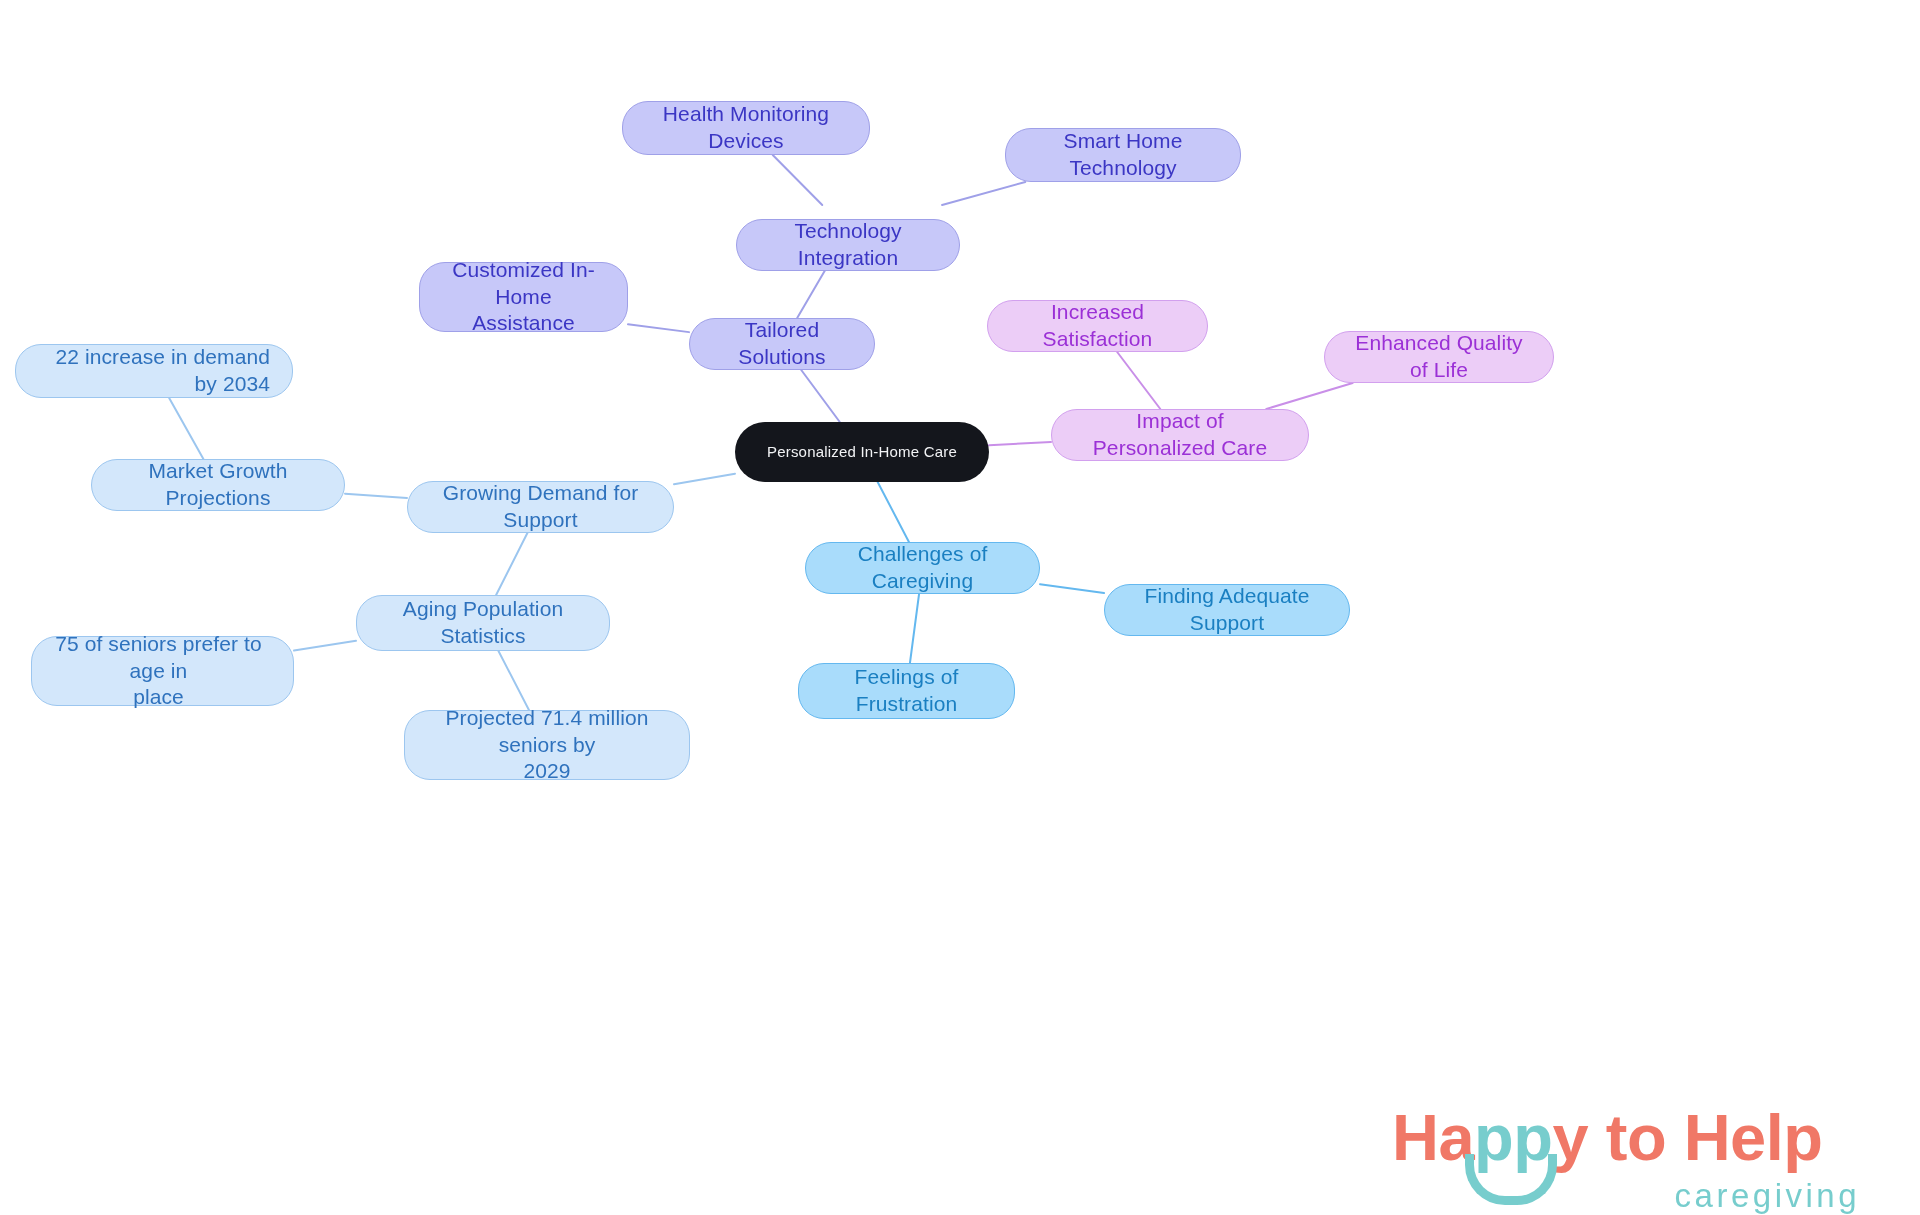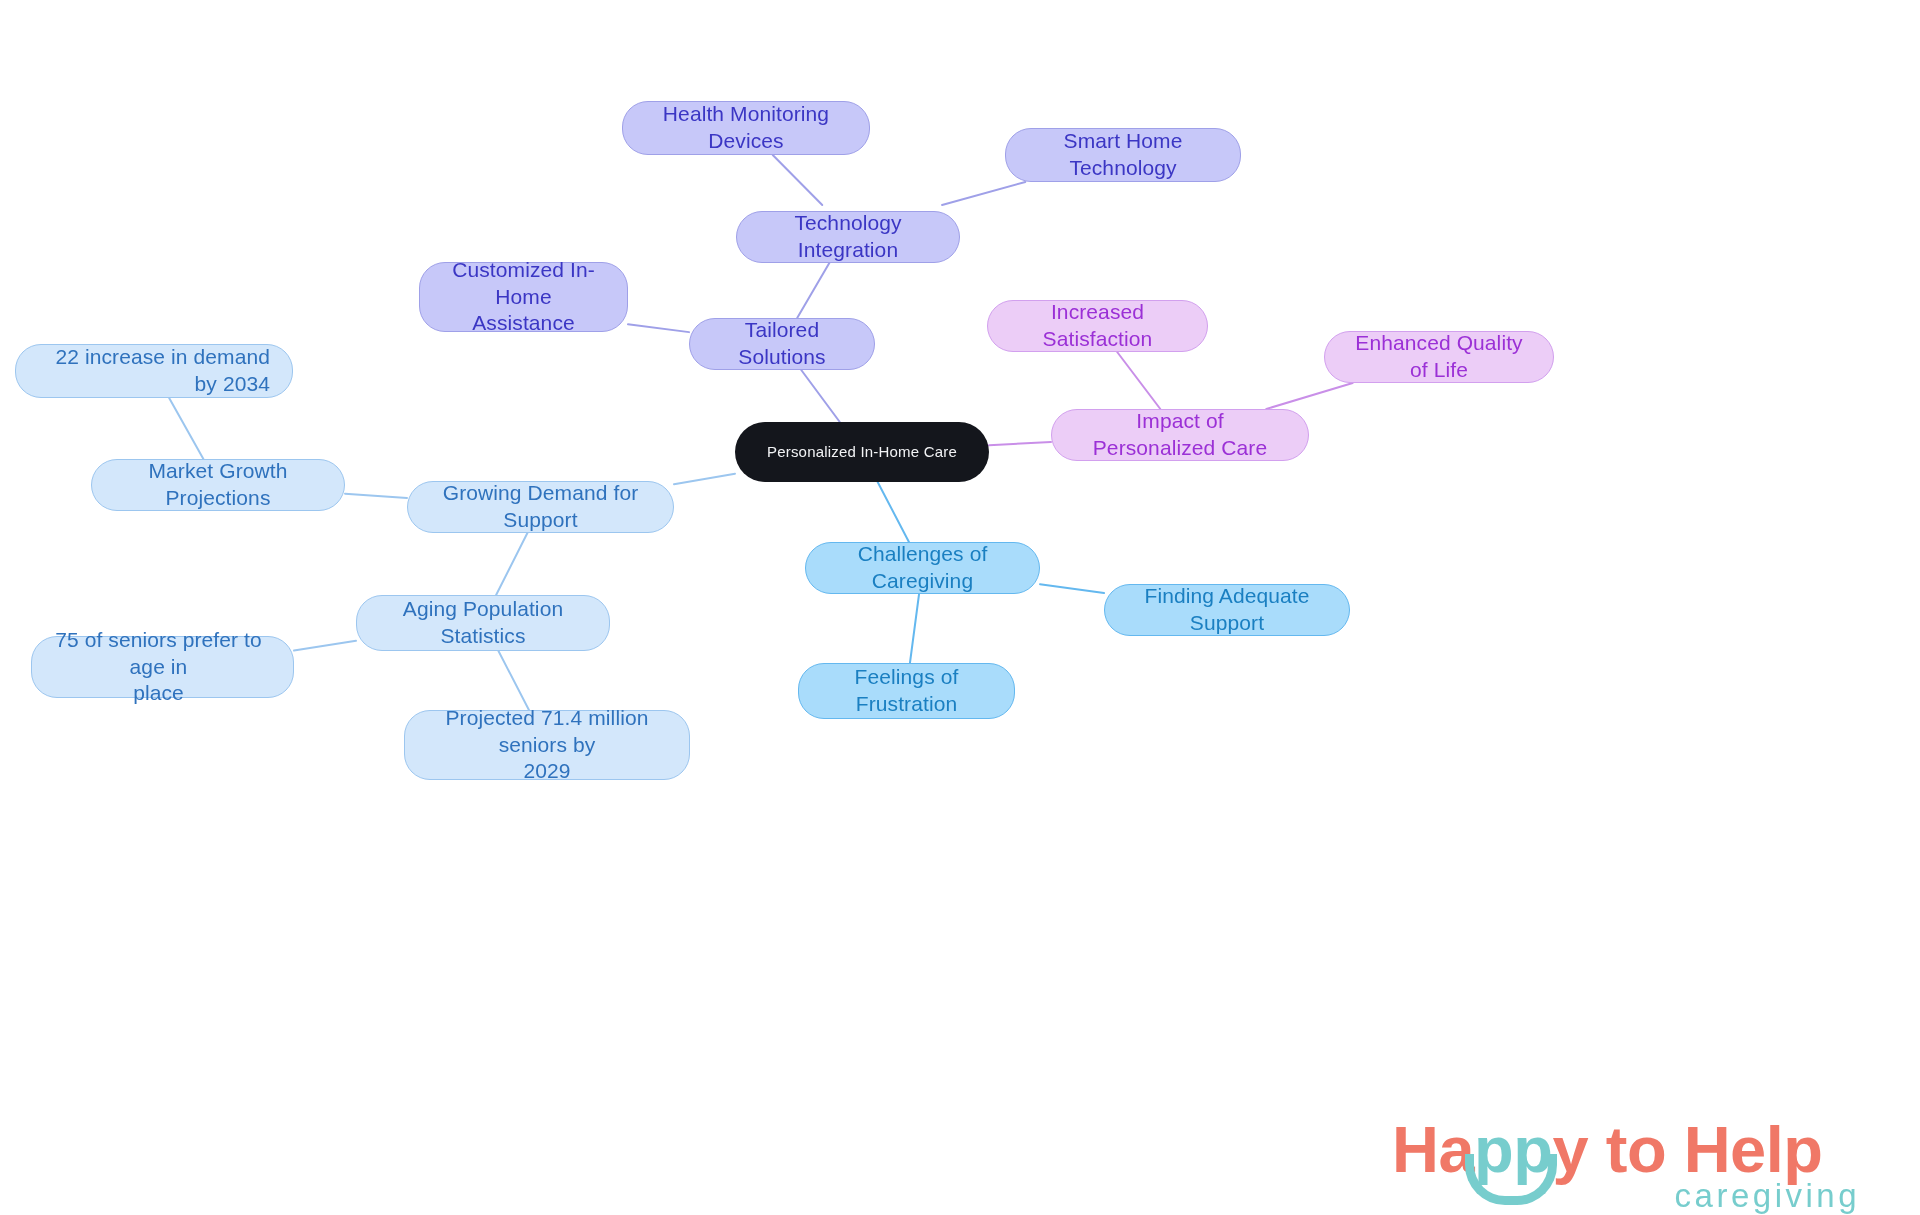--- a/index.html
+++ b/index.html
@@ -60,21 +60,21 @@
   #logo {
     position: absolute;
     left: 1392px;
     top: 1096px;
     width: 470px;
     height: 110px;
   }
   .logo-main {
     position: absolute;
     left: 0;
-    top: 16px;
+    top: 4px;
     font-size: 65px;
     font-weight: bold;
     letter-spacing: -0.5px;
     color: #f07867;
     white-space: nowrap;
   }
   .logo-main .teal { color: #77cdcd; }
   .logo-smile {
     position: absolute;
     left: 73px;
@@ -115,36 +115,36 @@
       <line x1="735" y1="473.7262830482115" x2="674" y2="484.1617418351477" stroke="#9cc6ef" stroke-width="2" stroke-linecap="round"></line>
       <line x1="407" y1="497.89302325581394" x2="345" y2="493.66356589147284" stroke="#9cc6ef" stroke-width="2" stroke-linecap="round"></line>
       <line x1="527.3859649122807" y1="533" x2="496.1140350877193" y2="595" stroke="#9cc6ef" stroke-width="2" stroke-linecap="round"></line>
       <line x1="203.40350877192984" y1="459" x2="169.1578947368421" y2="398" stroke="#9cc6ef" stroke-width="2" stroke-linecap="round"></line>
       <line x1="356" y1="640.8127925117004" x2="294" y2="650.4851794071762" stroke="#9cc6ef" stroke-width="2" stroke-linecap="round"></line>
       <line x1="496.4193548387097" y1="647" x2="528.9354838709677" y2="710" stroke="#9cc6ef" stroke-width="2" stroke-linecap="round"></line>
     </svg>
   <div id="nodes">
       <div class="node pal-root root" style="left: 735px; top: 422px; width: 254px; height: 60px;"><span>Personalized In-Home Care</span></div>
       <div class="node pal-purple" style="left: 689px; top: 318px; width: 186px; height: 52px;"><span>Tailored Solutions</span></div>
-      <div class="node pal-purple" style="left: 736px; top: 211px; width: 224px; height: 52px;"><span>Technology Integration</span></div>
+      <div class="node pal-purple" style="left: 736px; top: 219px; width: 224px; height: 52px;"><span>Technology Integration</span></div>
       <div class="node pal-purple" style="left: 622px; top: 101px; width: 248px; height: 54px;"><span>Health Monitoring Devices</span></div>
       <div class="node pal-purple" style="left: 1005px; top: 128px; width: 236px; height: 54px;"><span>Smart Home Technology</span></div>
       <div class="node pal-purple" style="left: 419px; top: 262px; width: 209px; height: 70px;"><span>Customized In-Home
 Assistance</span></div>
       <div class="node pal-pink" style="left: 1051px; top: 409px; width: 258px; height: 52px;"><span>Impact of Personalized Care</span></div>
       <div class="node pal-pink" style="left: 987px; top: 300px; width: 221px; height: 52px;"><span>Increased Satisfaction</span></div>
       <div class="node pal-pink" style="left: 1324px; top: 331px; width: 230px; height: 52px;"><span>Enhanced Quality of Life</span></div>
       <div class="node pal-blue" style="left: 805px; top: 542px; width: 235px; height: 52px;"><span>Challenges of Caregiving</span></div>
       <div class="node pal-blue" style="left: 1104px; top: 584px; width: 246px; height: 52px;"><span>Finding Adequate Support</span></div>
       <div class="node pal-blue" style="left: 798px; top: 663px; width: 217px; height: 56px;"><span>Feelings of Frustration</span></div>
       <div class="node pal-lblue" style="left: 407px; top: 481px; width: 267px; height: 52px;"><span>Growing Demand for Support</span></div>
       <div class="node pal-lblue" style="left: 91px; top: 459px; width: 254px; height: 52px;"><span>Market Growth Projections</span></div>
       <div class="node pal-lblue" style="left: 15px; top: 344px; width: 278px; height: 54px; text-align: right;"><span>22 increase in demand by 2034</span></div>
       <div class="node pal-lblue" style="left: 356px; top: 595px; width: 254px; height: 56px;"><span>Aging Population Statistics</span></div>
-      <div class="node pal-lblue" style="left: 31px; top: 636px; width: 263px; height: 62px; padding-left: 14px;"><span>75 of seniors prefer to age in
+      <div class="node pal-lblue" style="left: 31px; top: 636px; width: 263px; height: 70px; padding-left: 14px;"><span>75 of seniors prefer to age in
 place</span></div>
       <div class="node pal-lblue" style="left: 404px; top: 710px; width: 286px; height: 70px;"><span>Projected 71.4 million seniors by
 2029</span></div>
     </div>
 
   <div id="logo">
     <div class="logo-main"><span>Ha</span><span class="teal">pp</span><span>y</span><span> to Help</span></div>
     <div class="logo-smile"></div>
     <div class="logo-sub">caregiving</div>
   </div>

